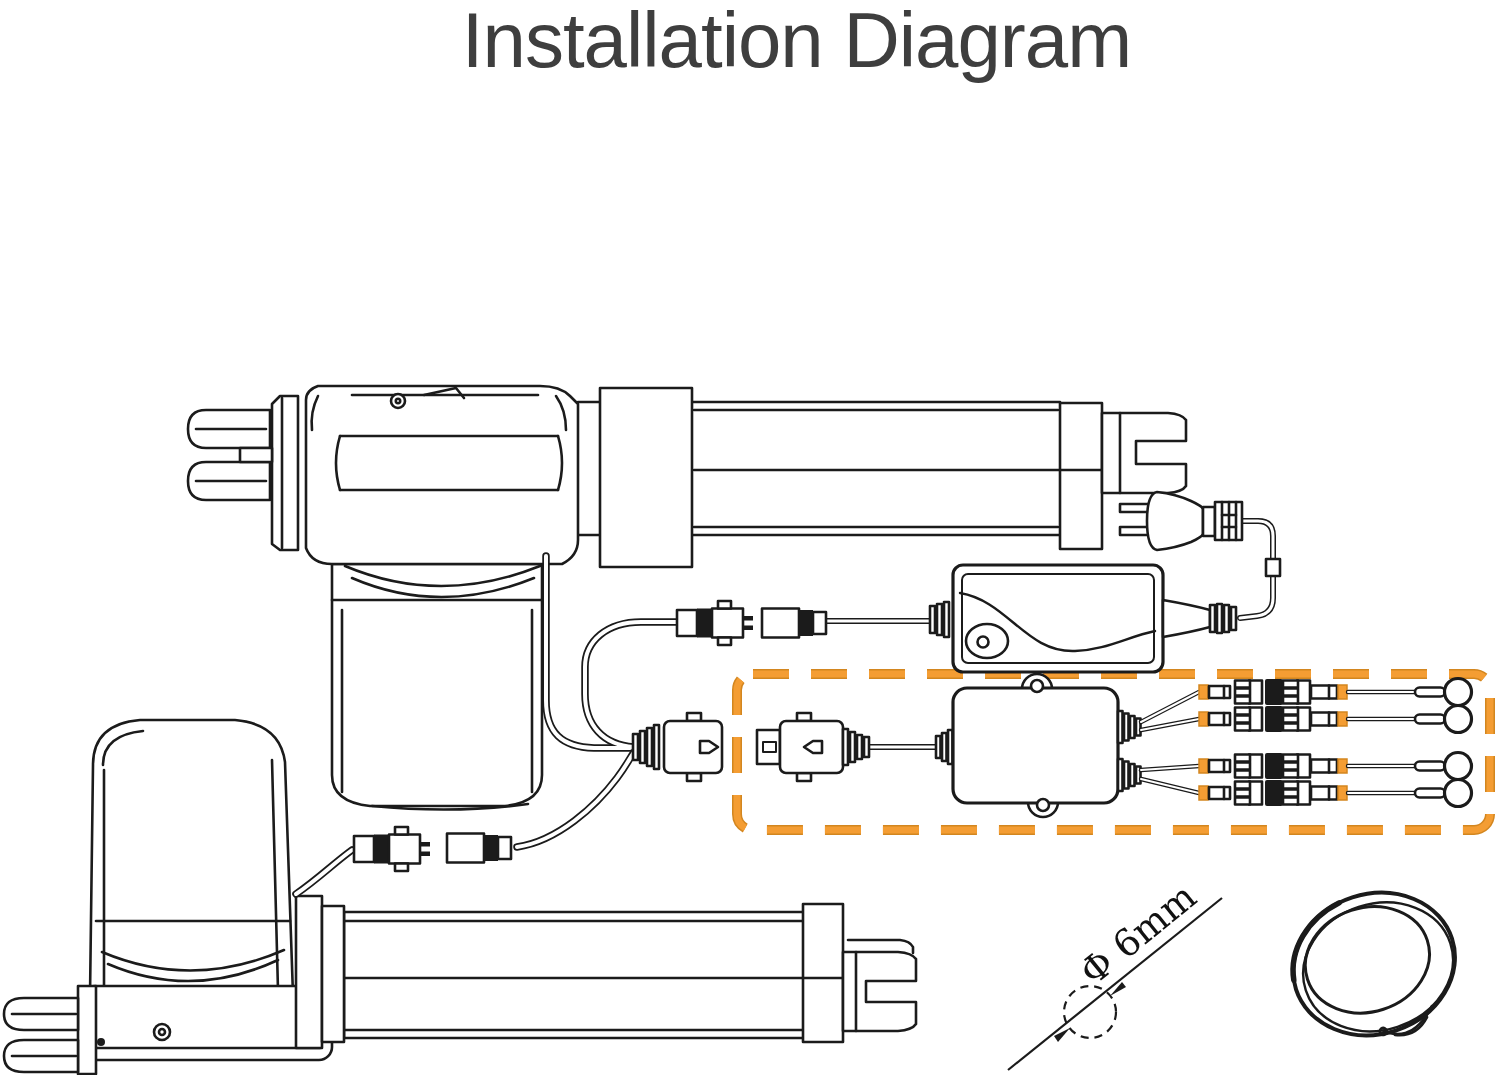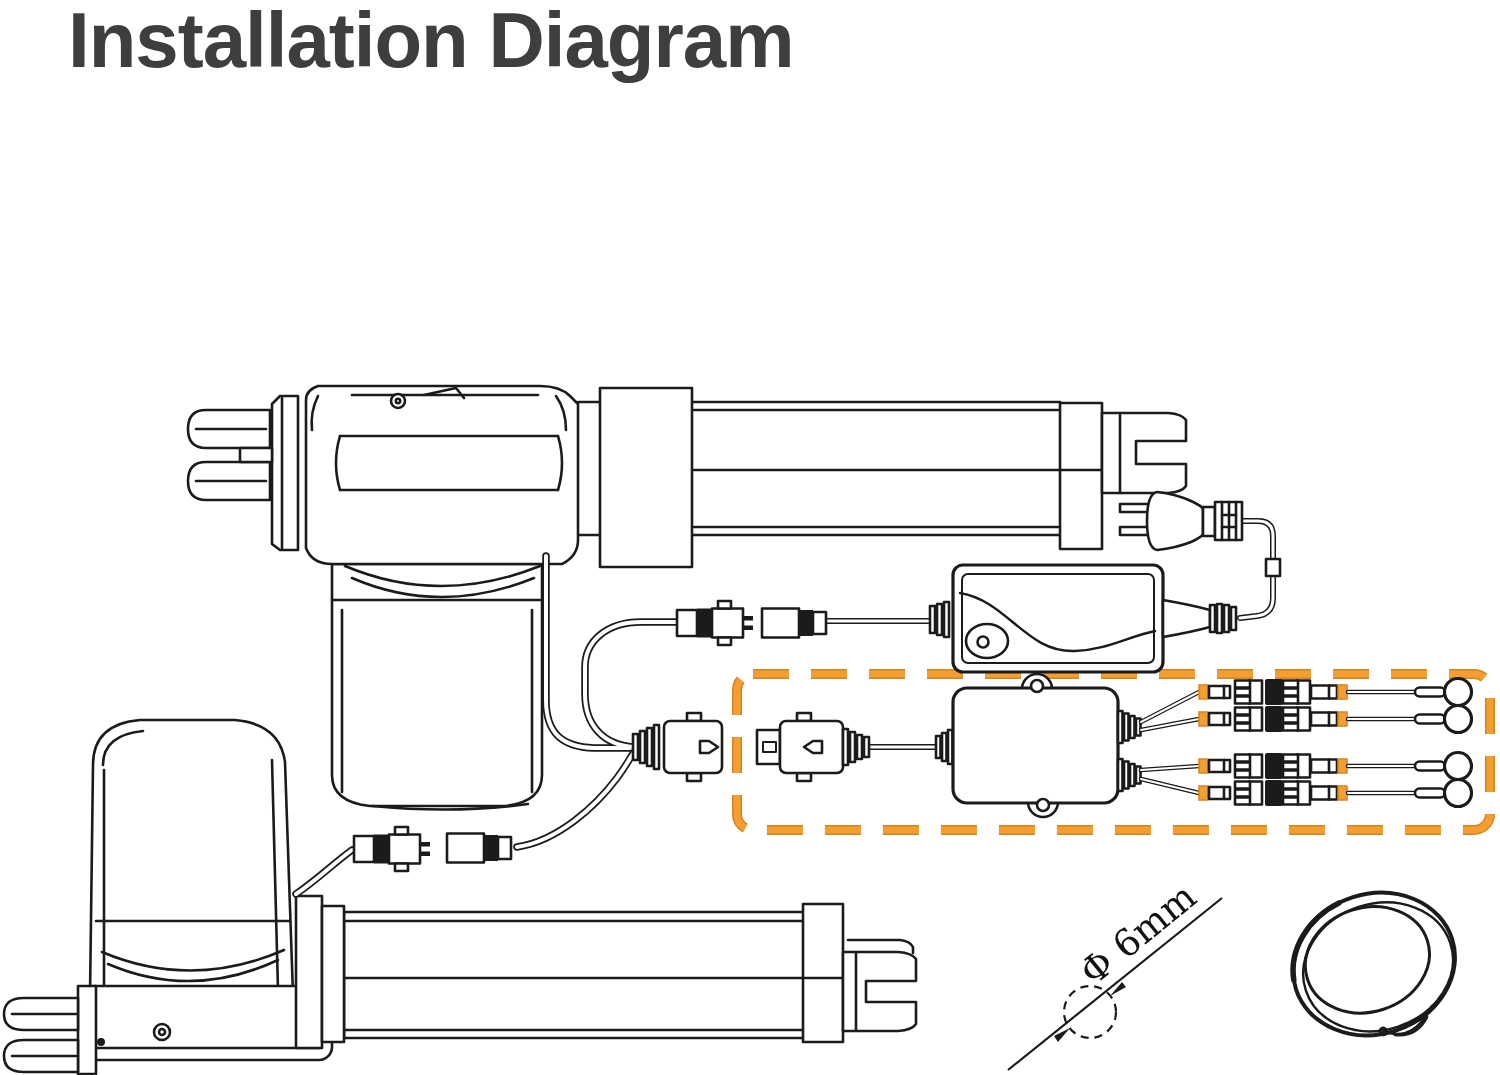--- a/index.html
+++ b/index.html
@@ -1,19 +1,19 @@
 <!DOCTYPE html>
 <html style="--color-background: #ffffff; --color-title: #3e3e3e; --color-line: #1b1b1b; --color-highlight: #f49d33; --color-highlight_border: #d3861f;"><head>
 <meta charset="utf-8">
 <style>
   html,body{margin:0;padding:0;background:#fff;}
   .stage{position:relative;width:1500px;height:1075px;background:var(--color-background,#fff);
          font-family:"Liberation Sans",sans-serif;overflow:hidden;}
-  .title{position:absolute;top:0;left:0;width:100%;margin:0;padding-left:68px;box-sizing:border-box;
-         text-align:left;font-size:78px;font-weight:700;letter-spacing:-1px;line-height:1.05;
+  .title{position:absolute;top:0;left:0;width:100%;margin:0;padding-left:93px;box-sizing:border-box;
+         text-align:center;font-size:78px;font-weight:400;letter-spacing:-1px;line-height:1.05;
          color:var(--color-title,#3e3e3e);}
   svg.diagram{position:absolute;left:0;top:0;}
   .ln{fill:none;stroke:var(--color-line,#1b1b1b);stroke-width:2.6;stroke-linecap:round;stroke-linejoin:round;}
   .wf{fill:#ffffff;}
   .blk{fill:var(--color-line,#1b1b1b);stroke:none;}
   .th{stroke-width:3.2;}
   .cblO{fill:none;stroke:var(--color-line,#1b1b1b);stroke-width:7.5;stroke-linecap:round;}
   .cblI{fill:none;stroke:#fff;stroke-width:4;stroke-linecap:round;}
   .crdO{fill:none;stroke:var(--color-line,#1b1b1b);stroke-width:6;stroke-linecap:round;}
   .crdI{fill:none;stroke:#fff;stroke-width:3;stroke-linecap:round;}

